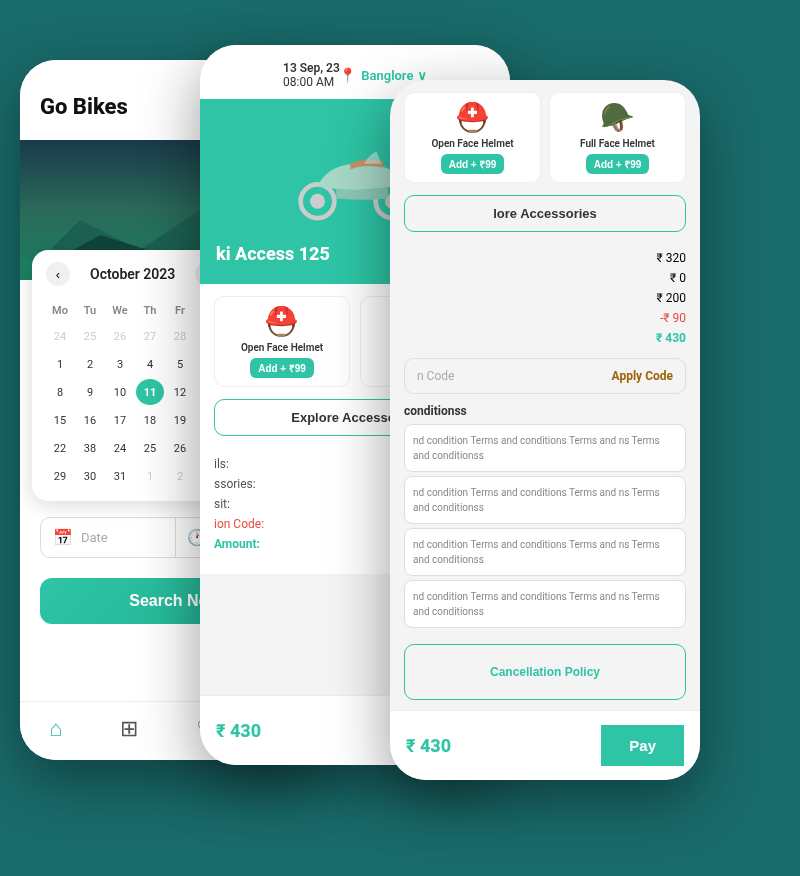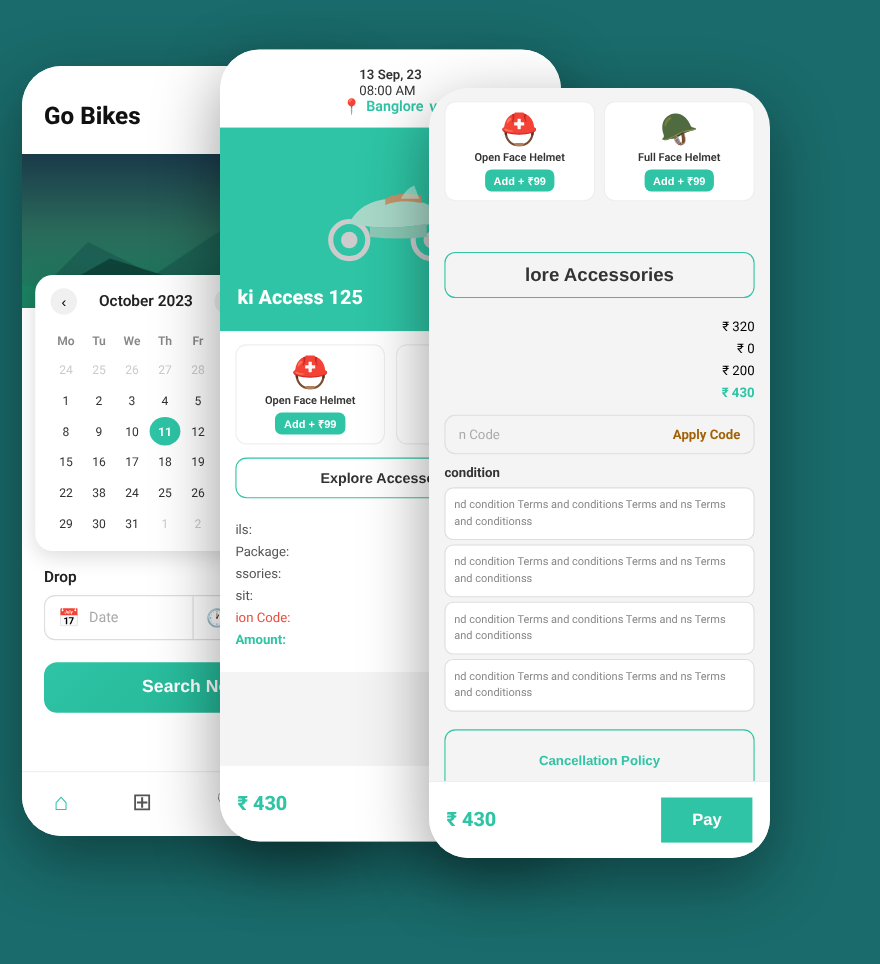--- a/index.html
+++ b/index.html
@@ -276,22 +276,21 @@
       top: 45px;
       background: #f4f4f4;
       z-index: 2;
     }
 
     .phone-2-topbar {
       background: #fff;
       padding: 16px 16px 10px;
       display: flex;
       align-items: center;
-      justify-content: flex-end;
-      flex-direction: column;
+      justify-content: center;
     }
 
     .topbar-datetime {
       font-size: 12px;
       color: #333;
     }
 
     .topbar-datetime .date { font-weight: 600; }
 
     .topbar-location {
@@ -464,25 +463,24 @@
       background: #fff;
     }
 
     .explore-btn-3 {
       width: 100%;
       background: transparent;
       border: 1.5px solid #2ec4a5;
       border-radius: 10px;
       color: #333;
       padding: 10px;
-      font-size: 17px;
+      font-size: 13px;
       font-weight: 600;
       cursor: pointer;
       margin-bottom: 10px;
-      margin-top: 34px;
     }
 
     .price-section-label {
       font-size: 13px;
       font-weight: 700;
       color: #333;
       margin-bottom: 6px;
     }
 
     .price-row-3 {
@@ -665,21 +663,20 @@
           <div class="time-item">01:00</div>
           <div class="time-item">02:00</div>
           <div class="time-item">03:00</div>
           <div class="time-item">04:00</div>
           <div class="time-item">05:00</div>
         </div>
       </div>
     </div>
 
     <div class="drop-section">
-      <div class="drop-label">Drop</div>
       <div class="drop-inputs">
         <div class="drop-input-item">
           <span class="drop-icon">📅</span>
           <span class="drop-input-text">Date</span>
         </div>
         <div class="drop-input-item">
           <span class="drop-icon">🕐</span>
           <span class="drop-input-text">Time</span>
         </div>
       </div>
@@ -745,24 +742,20 @@
           <div class="accessory-name">Full Face Helmet</div>
           <button class="accessory-btn">Add + ₹99</button>
         </div>
       </div>
 
       <button class="explore-btn">Explore Accessories</button>
 
       <div class="price-details">
         <div class="price-row">
           <span>ils:</span>
-        </div>
-        <div class="price-row">
-          <span>Package:</span>
-          <span>₹ 320</span>
         </div>
         <div class="price-row">
           <span>ssories:</span>
           <span>₹ 0</span>
         </div>
         <div class="price-row">
           <span>sit:</span>
           <span>₹ 200</span>
         </div>
         <div class="price-row discount">
@@ -806,32 +799,36 @@
         <span>₹ 320</span>
       </div>
       <div class="price-row-3">
         <span></span>
         <span>₹ 0</span>
       </div>
       <div class="price-row-3">
         <span></span>
         <span>₹ 200</span>
       </div>
+      <div class="price-row-3 discount">
+        <span></span>
+        <span style="color:#e74c3c;">-₹ 90</span>
+      </div>
       <div class="price-row-3 total">
         <span></span>
         <span>₹ 430</span>
       </div>
 
       <div class="coupon-row">
         <span class="coupon-input">n Code</span>
         <span class="apply-code">Apply Code</span>
       </div>
 
       <div class="terms-section">
-        <div class="terms-title">condition</div>
+        <div class="terms-title">conditionss</div>
         <div class="terms-text">nd condition Terms and conditions Terms and ns Terms and conditionss</div>
         <div class="terms-text">nd condition Terms and conditions Terms and ns Terms and conditionss</div>
         <div class="terms-text">nd condition Terms and conditions Terms and ns Terms and conditionss</div>
         <div class="terms-text">nd condition Terms and conditions Terms and ns Terms and conditionss</div>
       </div>
 
       <button class="cancellation-btn">Cancellation Policy</button>
     </div>
 
     <div class="phone-3-bottom">

